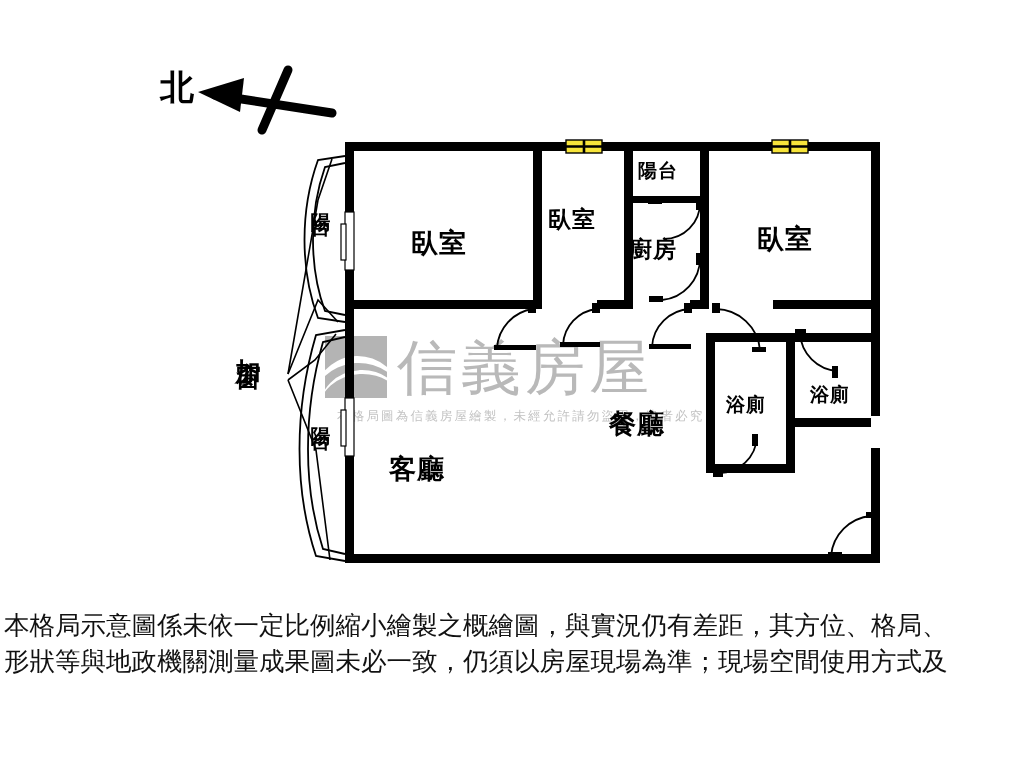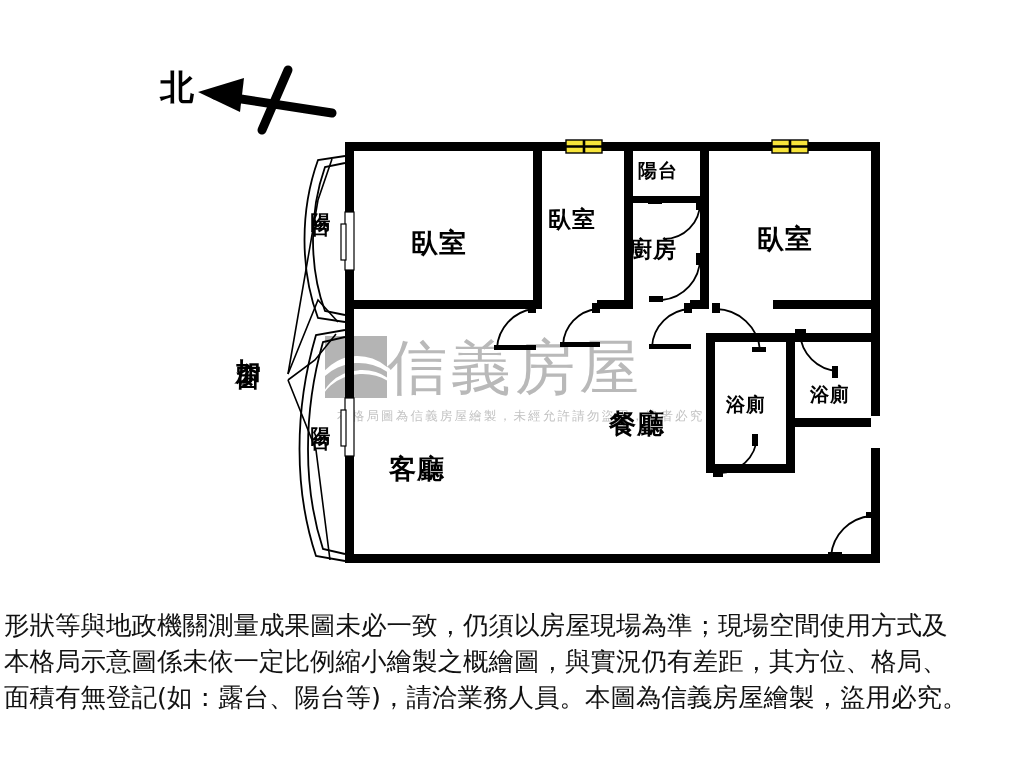--- a/index.html
+++ b/index.html
@@ -43,21 +43,21 @@
   }
   .lbl-north{font-size:34px;font-weight:700;}
 
   
   #watermark{
     position:absolute;
     left:325px;top:336px;
     width:380px;height:95px;
     pointer-events:none;
   }
-  #wm-row{display:flex;align-items:center;}
+  #wm-row{display:flex;align-items:center;gap:10px;}
   #wm-mark{
     width:62px;height:62px;background:#b4b4b4;
     position:relative;overflow:hidden;flex:none;
   }
   #wm-mark:before{
     content:"";position:absolute;left:-14px;top:20px;
     width:92px;height:62px;
     border-top:7px solid #ffffff;
     border-radius:50% 50% 0 0 / 70% 70% 0 0;
     transform:rotate(-4deg);
@@ -262,18 +262,17 @@
 
   <div class="lbl lbl-room" style="left:609px;top:410px;">餐廳</div>
 
   <div class="lbl lbl-room" style="left:389px;top:455px;">客廳</div>
 
   <div class="lbl lbl-small" style="left:726px;top:395px;">浴廁</div>
 
   <div class="lbl lbl-small" style="left:810px;top:385px;">浴廁</div>
 
   <div id="disclaimer">
+    <div>本格局示意圖係未依一定比例縮小繪製之概繪圖，與實況仍有差距，其方位、格局、</div>
     <div>形狀等與地政機關測量成果圖未必一致，仍須以房屋現場為準；現場空間使用方式及</div>
-    <div>本格局示意圖係未依一定比例縮小繪製之概繪圖，與實況仍有差距，其方位、格局、</div>
-    <div>面積有無登記(如：露台、陽台等)，請洽業務人員。本圖為信義房屋繪製，盜用必究。</div>
   </div>
 
 </div>
 
 </body></html>

